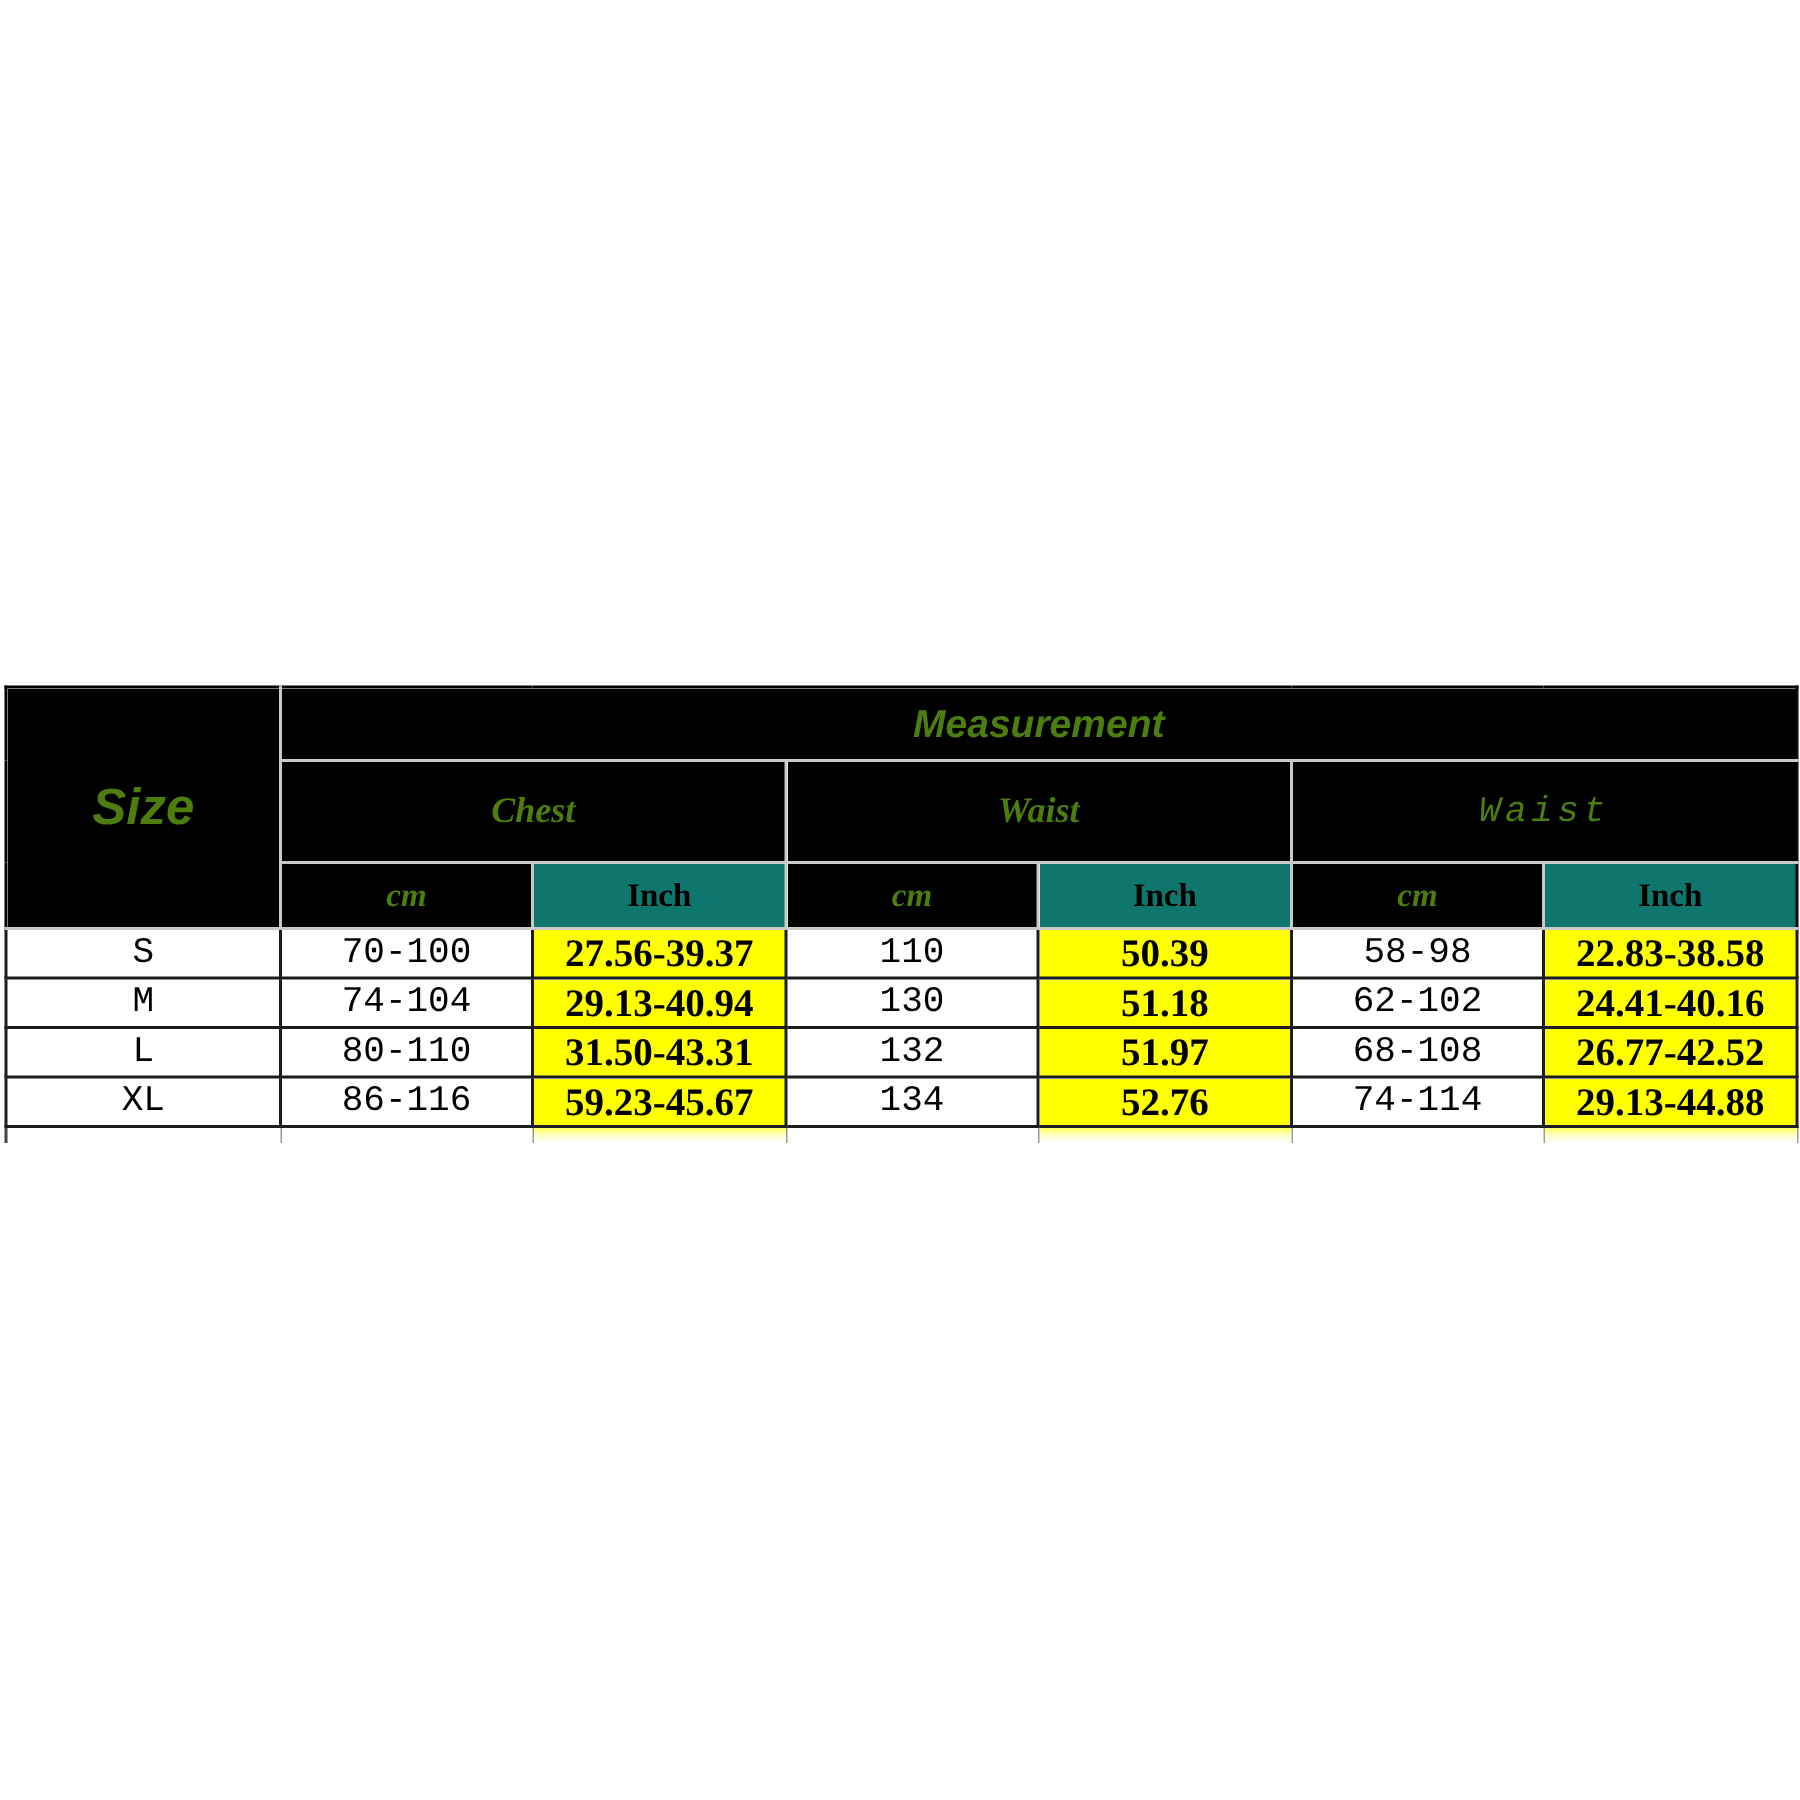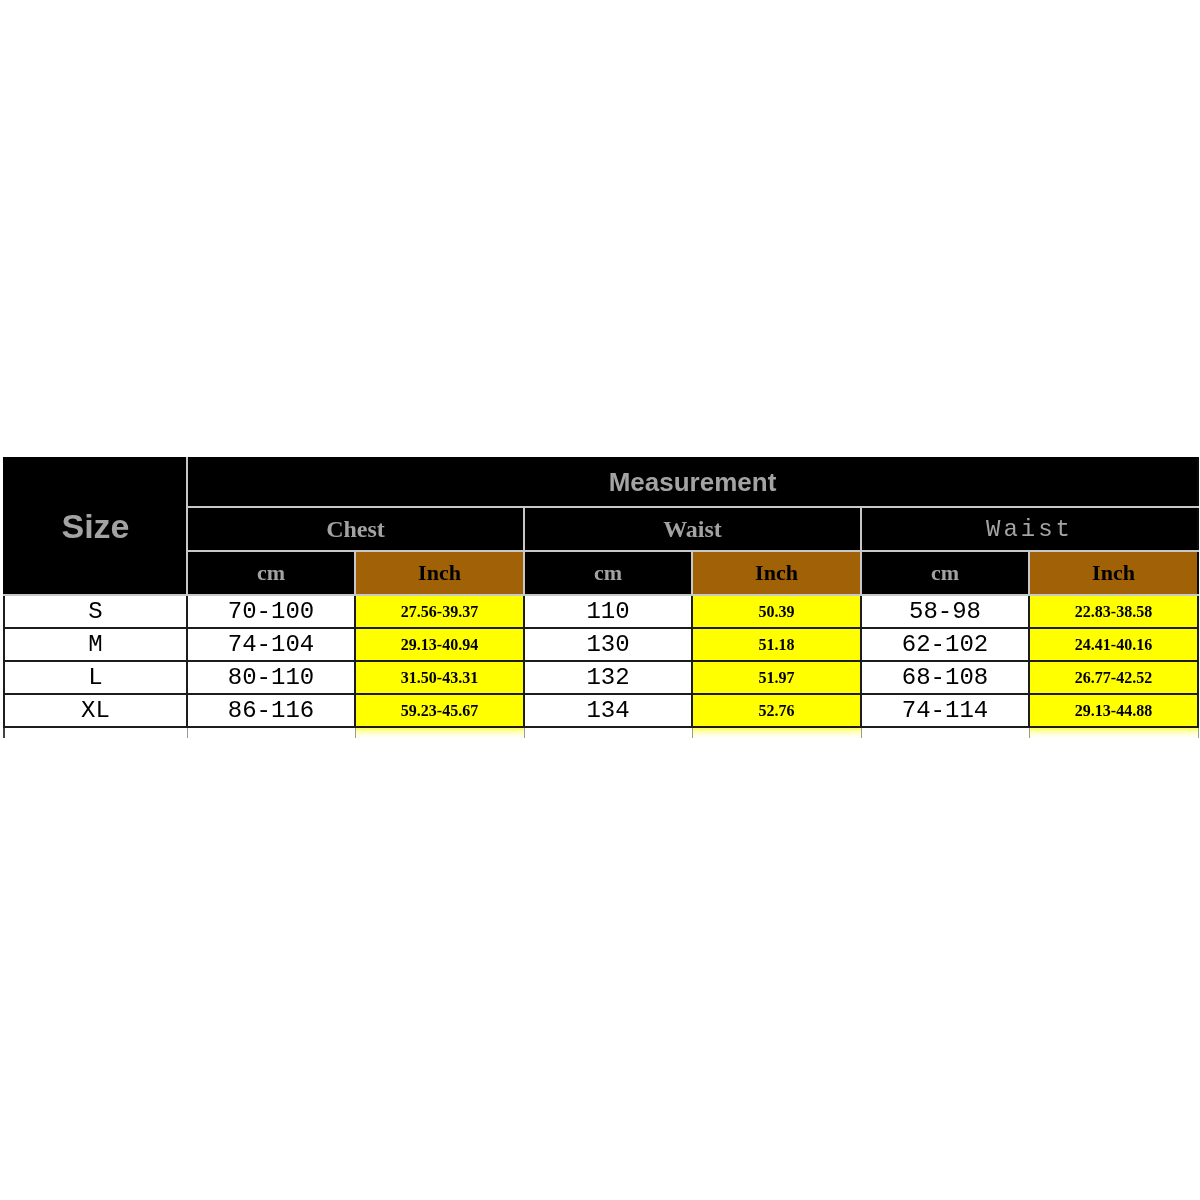--- a/index.html
+++ b/index.html
@@ -27,35 +27,36 @@
     padding: 0;
     margin: 0;
     text-align: center;
     vertical-align: middle;
     overflow: hidden;
     white-space: nowrap;
   }
   
   .hdr {
     background: #000000;
-    color: #a3a3a3;
+    color: #4d7c0f;
     border: 2px solid #c8c8c8;
+    font-style: italic;
   }
   .hdr.edge-top    { border-top-color: #000000; }
   .hdr.edge-left   { border-left-color: #000000; }
   .hdr.edge-right  { border-right-color: #0a0a0a; }
   .hdr-yellow {
-    background: #a16207;
+    background: #0f766e;
     color: #000000;
     border: 2px solid #c8c8c8;
   }
   .hdr-yellow.edge-right { border-right-color: #0a0a0a; }
   
   .r-title   { height: 49px; }
-  .r-section { height: 44px; }
+  .r-section { height: 68px; }
   .r-units   { height: 44px; padding-left: 30px; }
   .r-data    { height: 33px; }
   .r-partial { height: 11px; }
   
   .f-size-label { font-weight: bold; font-size: 34px; font-family: "Liberation Sans", sans-serif; }
   .f-title      { font-weight: bold; font-size: 26px; font-family: "Liberation Sans", sans-serif; }
   .f-section    { font-weight: bold; font-size: 24px; font-family: "Liberation Serif", serif; }
   .f-section-mono { font-weight: normal; font-size: 24px; letter-spacing: 3px; font-family: "Liberation Mono", monospace; }
   .f-unit       { font-weight: bold; font-size: 22px; font-family: "Liberation Serif", serif; }
   
@@ -65,21 +66,21 @@
     border: 2px solid #1c1c1c;
     font-family: "Liberation Mono", monospace;
     font-size: 24px;
   }
   .cell-inch {
     background: #ffff00;
     color: #000000;
     border: 2px solid #1c1c1c;
     font-family: "Liberation Serif", serif;
     font-weight: bold;
-    font-size: 16px;
+    font-size: 26px;
   }
   
   .pr {
     border-left: 1px solid #999999;
     border-right: 1px solid #999999;
     border-top: none;
     border-bottom: none;
     background: #ffffff;
   }
   .pr-first { border-left: 2px solid #444444; }

